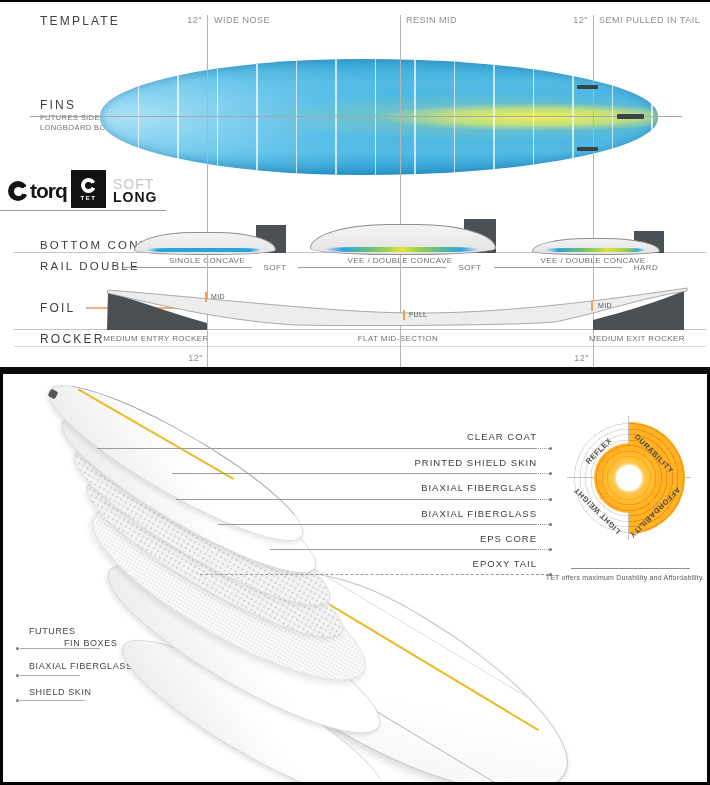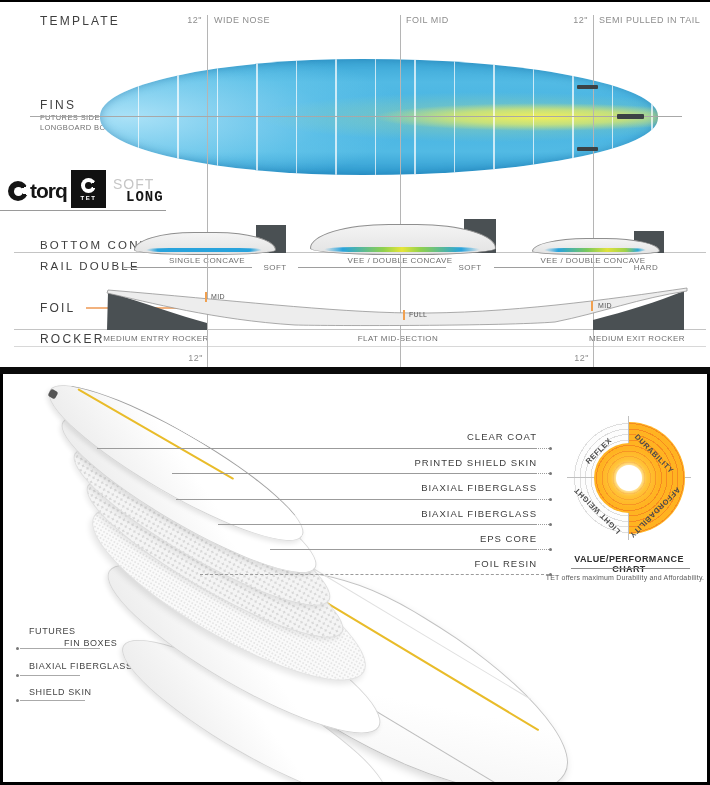--- a/index.html
+++ b/index.html
@@ -87,21 +87,21 @@
 
     <div class="abs vl" style="left:207px;top:13px;height:352px;"></div>
     <div class="abs vl" style="left:400px;top:13px;height:352px;"></div>
     <div class="abs vl" style="left:593px;top:13px;height:352px;"></div>
 
     <div class="abs hl" style="left:30px;top:114px;width:652px;background:#a8a8a8;z-index:3;"></div>
 
     <div class="abs sec" style="left:40px;top:12px;">TEMPLATE</div>
     <div class="abs meas rt" style="left:168px;top:13px;width:34px;">12"</div>
     <div class="abs meas" style="left:214px;top:13px;">WIDE NOSE</div>
-    <div class="abs meas" style="left:406px;top:13px;">FOIL MID</div>
+    <div class="abs meas" style="left:406px;top:13px;">RESIN MID</div>
     <div class="abs meas rt" style="left:554px;top:13px;width:34px;">12"</div>
     <div class="abs meas" style="left:599px;top:13px;">SEMI PULLED IN TAIL</div>
 
     <div class="abs sec" style="left:40px;top:96px;">FINS</div>
     <div class="abs small" style="left:40px;top:111px;font-size:7.5px;">FUTURES SIDE BOXES</div>
     <div class="abs small" style="left:40px;top:121px;font-size:7.5px;">LONGBOARD BOX</div>
 
     <div class="abs board">
       <div class="board-lines"></div>
     </div>
@@ -117,21 +117,21 @@
       <span class="torqword">torq</span>
     </div>
     <div class="abs tetbadge" style="left:71px;top:168px;width:35px;height:38px;">
       <span class="cico" style="width:15px;height:15px;">
         <span class="ring" style="background:conic-gradient(from 115deg,#ffffff 0 305deg,transparent 305deg);"></span>
         <span class="hole" style="inset:4px;background:#111;"></span>
       </span>
       <span class="tettxt">TET</span>
     </div>
     <div class="abs mini" style="left:113px;top:176px;">SOFT</div>
-    <div class="abs long" style="left:126px;top:189px;font-family:Liberation Mono, monospace;">LONG</div>
+    <div class="abs long" style="left:113px;top:189px;">LONG</div>
     <div class="abs hl" style="left:0;top:208px;width:166px;background:#9a9a9a;"></div>
 
     <div class="abs sec" style="left:40px;top:237px;font-size:11.5px;">BOTTOM CONTOURS</div>
     <div class="abs hl" style="left:14px;top:250px;width:692px;"></div>
 
     <div class="xsq" style="left:256px;top:223px;width:30px;height:28px;"></div>
     <div class="lens" style="left:134px;top:230px;width:140px;height:21px;"></div>
     <div class="strip s-blue" style="left:146px;top:246px;width:116px;height:4px;"></div>
 
     <div class="xsq" style="left:464px;top:217px;width:32px;height:34px;"></div>
@@ -226,21 +226,21 @@
     <div class="abs rlabel" style="right:170px;top:134px;width:180px;">BIAXIAL FIBERGLASS</div>
     <div class="abs lead" style="left:215px;top:150px;width:318px;"></div>
     <div class="abs lead lead-dotted" style="left:533px;top:150px;width:13px;"></div>
     <div class="abs ldot" style="left:546px;top:149px;"></div>
 
     <div class="abs rlabel" style="right:170px;top:159px;width:160px;">EPS CORE</div>
     <div class="abs lead" style="left:267px;top:175px;width:266px;"></div>
     <div class="abs lead lead-dotted" style="left:533px;top:175px;width:13px;"></div>
     <div class="abs ldot" style="left:546px;top:174px;"></div>
 
-    <div class="abs rlabel" style="right:170px;top:184px;width:160px;">FOIL RESIN</div>
+    <div class="abs rlabel" style="right:170px;top:184px;width:160px;">EPOXY TAIL</div>
     <div class="abs lead lead-dotted" style="left:197px;top:200px;width:349px;border-top-style:dashed;"></div>
     <div class="abs ldot" style="left:546px;top:199px;"></div>
 
     <div class="abs llabel" style="left:26px;top:252px;">FUTURES</div>
     <div class="abs llabel" style="left:26px;top:264px;margin-left:35px;">FIN BOXES</div>
     <div class="abs ldot" style="left:13px;top:273px;"></div>
     <div class="abs lead" style="left:17px;top:274px;width:80px;background:#aaa;"></div>
 
     <div class="abs llabel" style="left:26px;top:287px;">BIAXIAL FIBERGLASS</div>
     <div class="abs ldot" style="left:13px;top:300px;"></div>
@@ -256,17 +256,16 @@
       <div class="cross-v"></div>
       <div class="oR"></div>
       <div class="oL"></div>
       <div class="glow"></div>
       <div class="hub"></div>
       <div class="qlabel" style="left:14px;top:36px;transform:rotate(-45deg);">REFLEX</div>
       <div class="qlabel" style="left:63px;top:9px;transform:rotate(45deg);">DURABILITY</div>
       <div class="qlabel" style="left:106px;top:62px;transform:rotate(135deg);">AFFORDABILITY</div>
       <div class="qlabel" style="left:46px;top:106px;transform:rotate(-135deg);">LIGHT WEIGHT</div>
     </div>
-    <div class="abs ctitle ctr" style="left:559px;top:180px;width:134px;">VALUE/PERFORMANCE CHART</div>
     <div class="abs hl" style="left:568px;top:194px;width:119px;background:#8f8f8f;"></div>
     <div class="abs ccap ctr" style="left:541px;top:200px;width:162px;">TET offers maximum Durability and Affordability.</div>
   </div>
 </div>
 
 </body></html>

